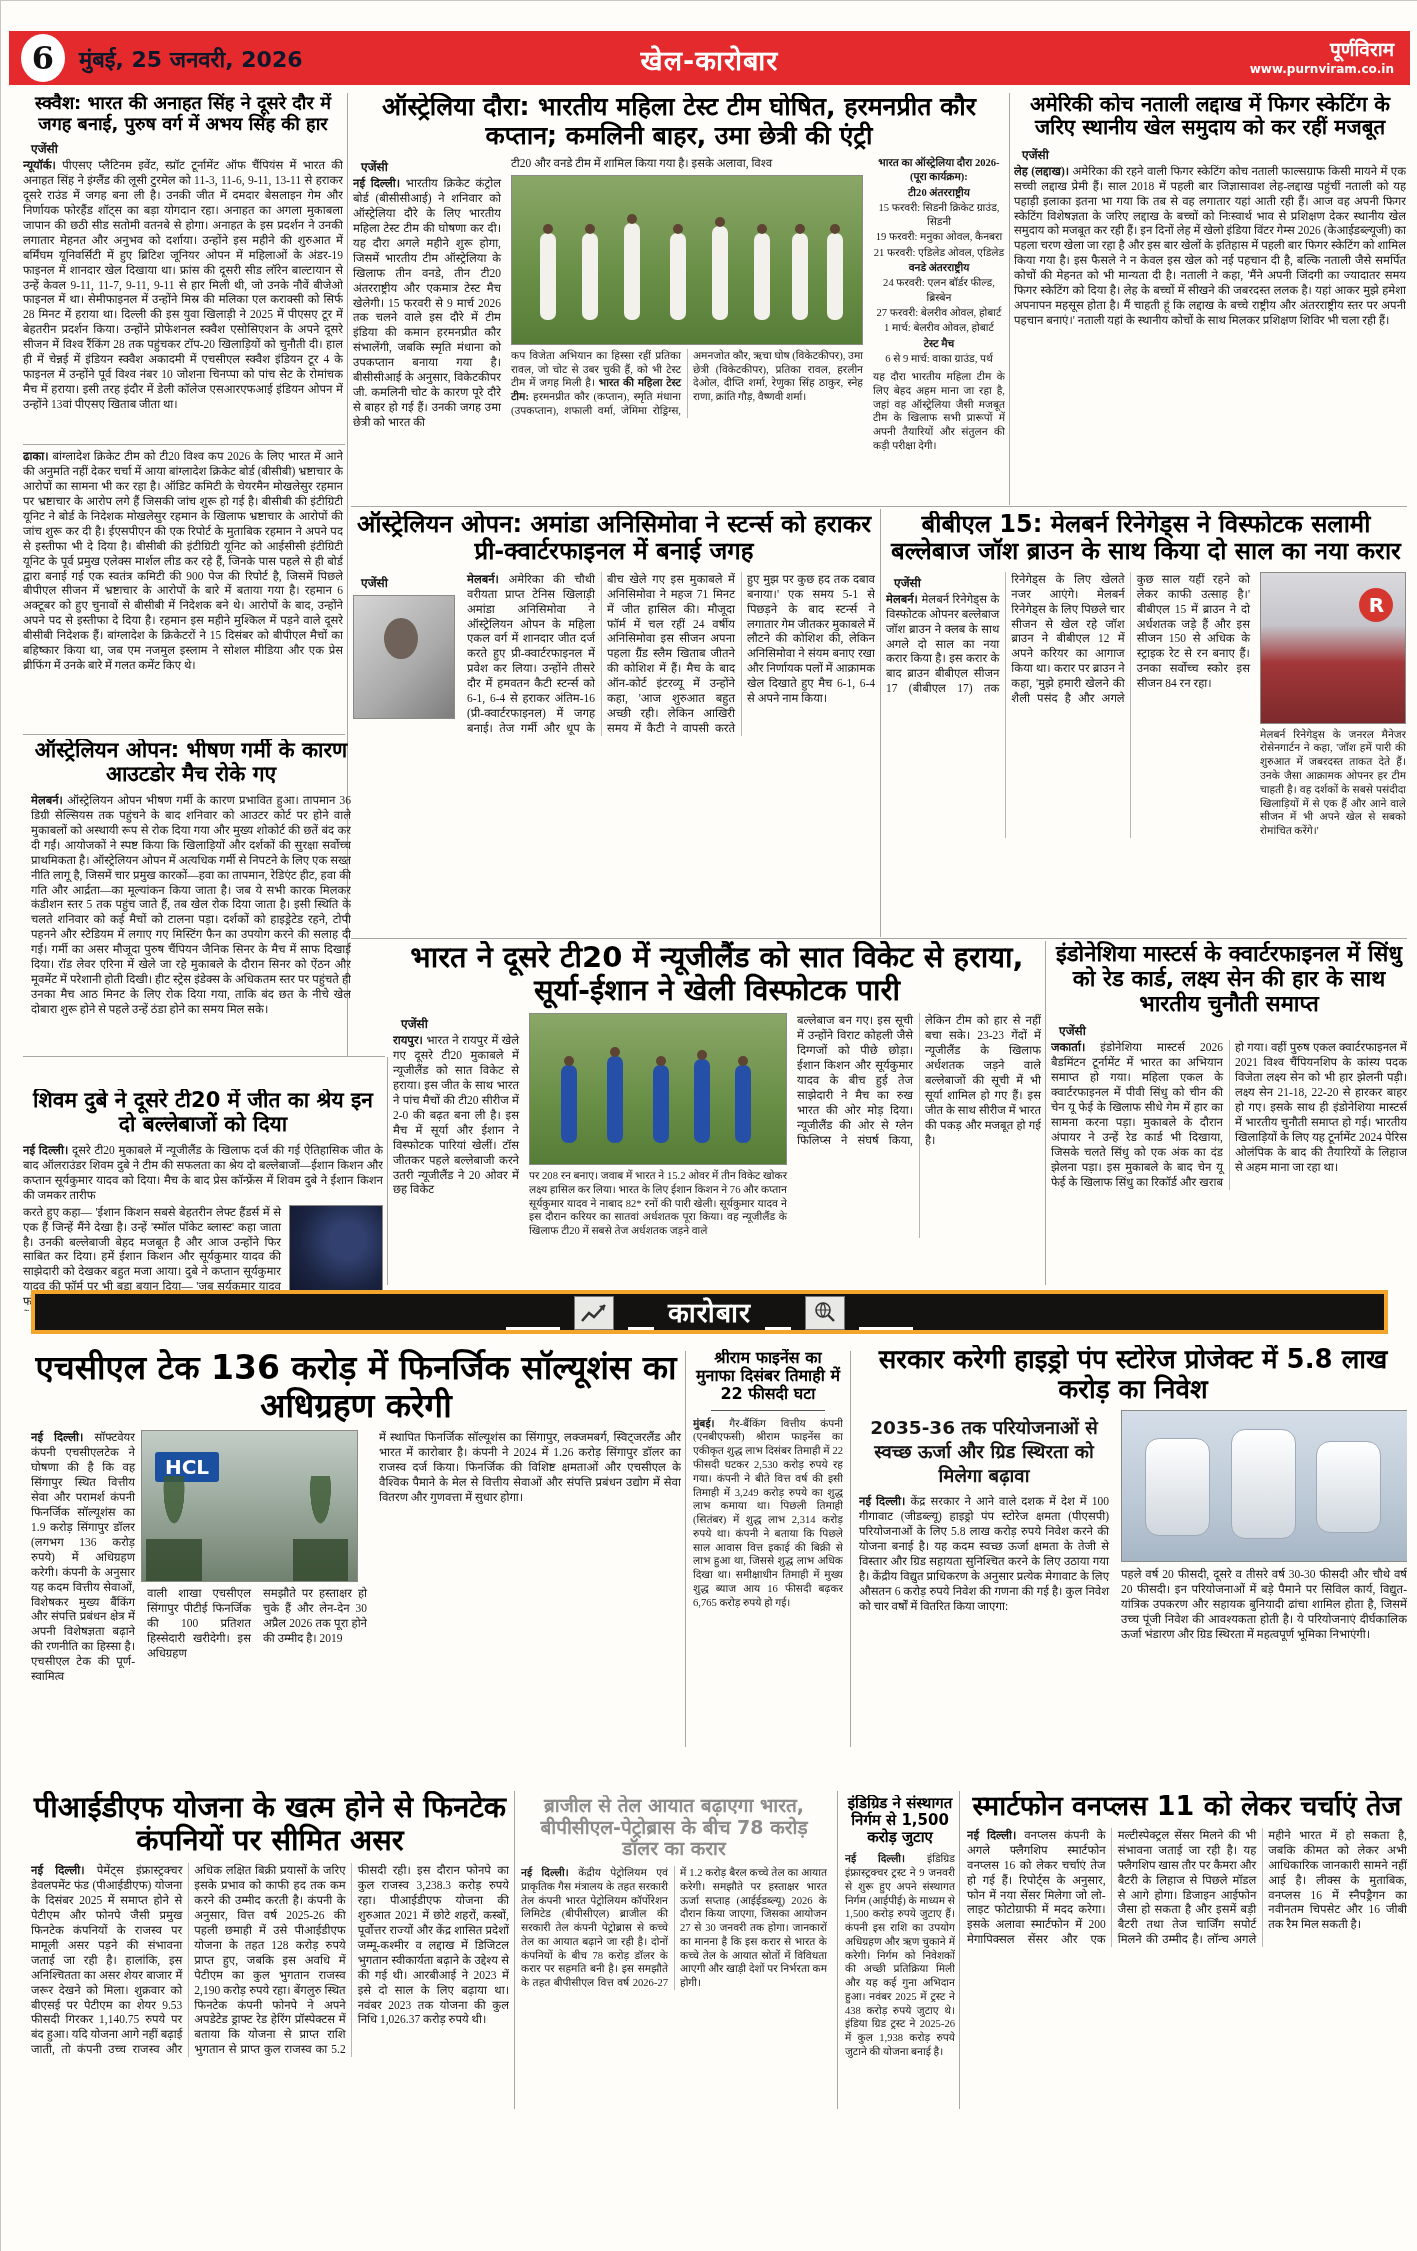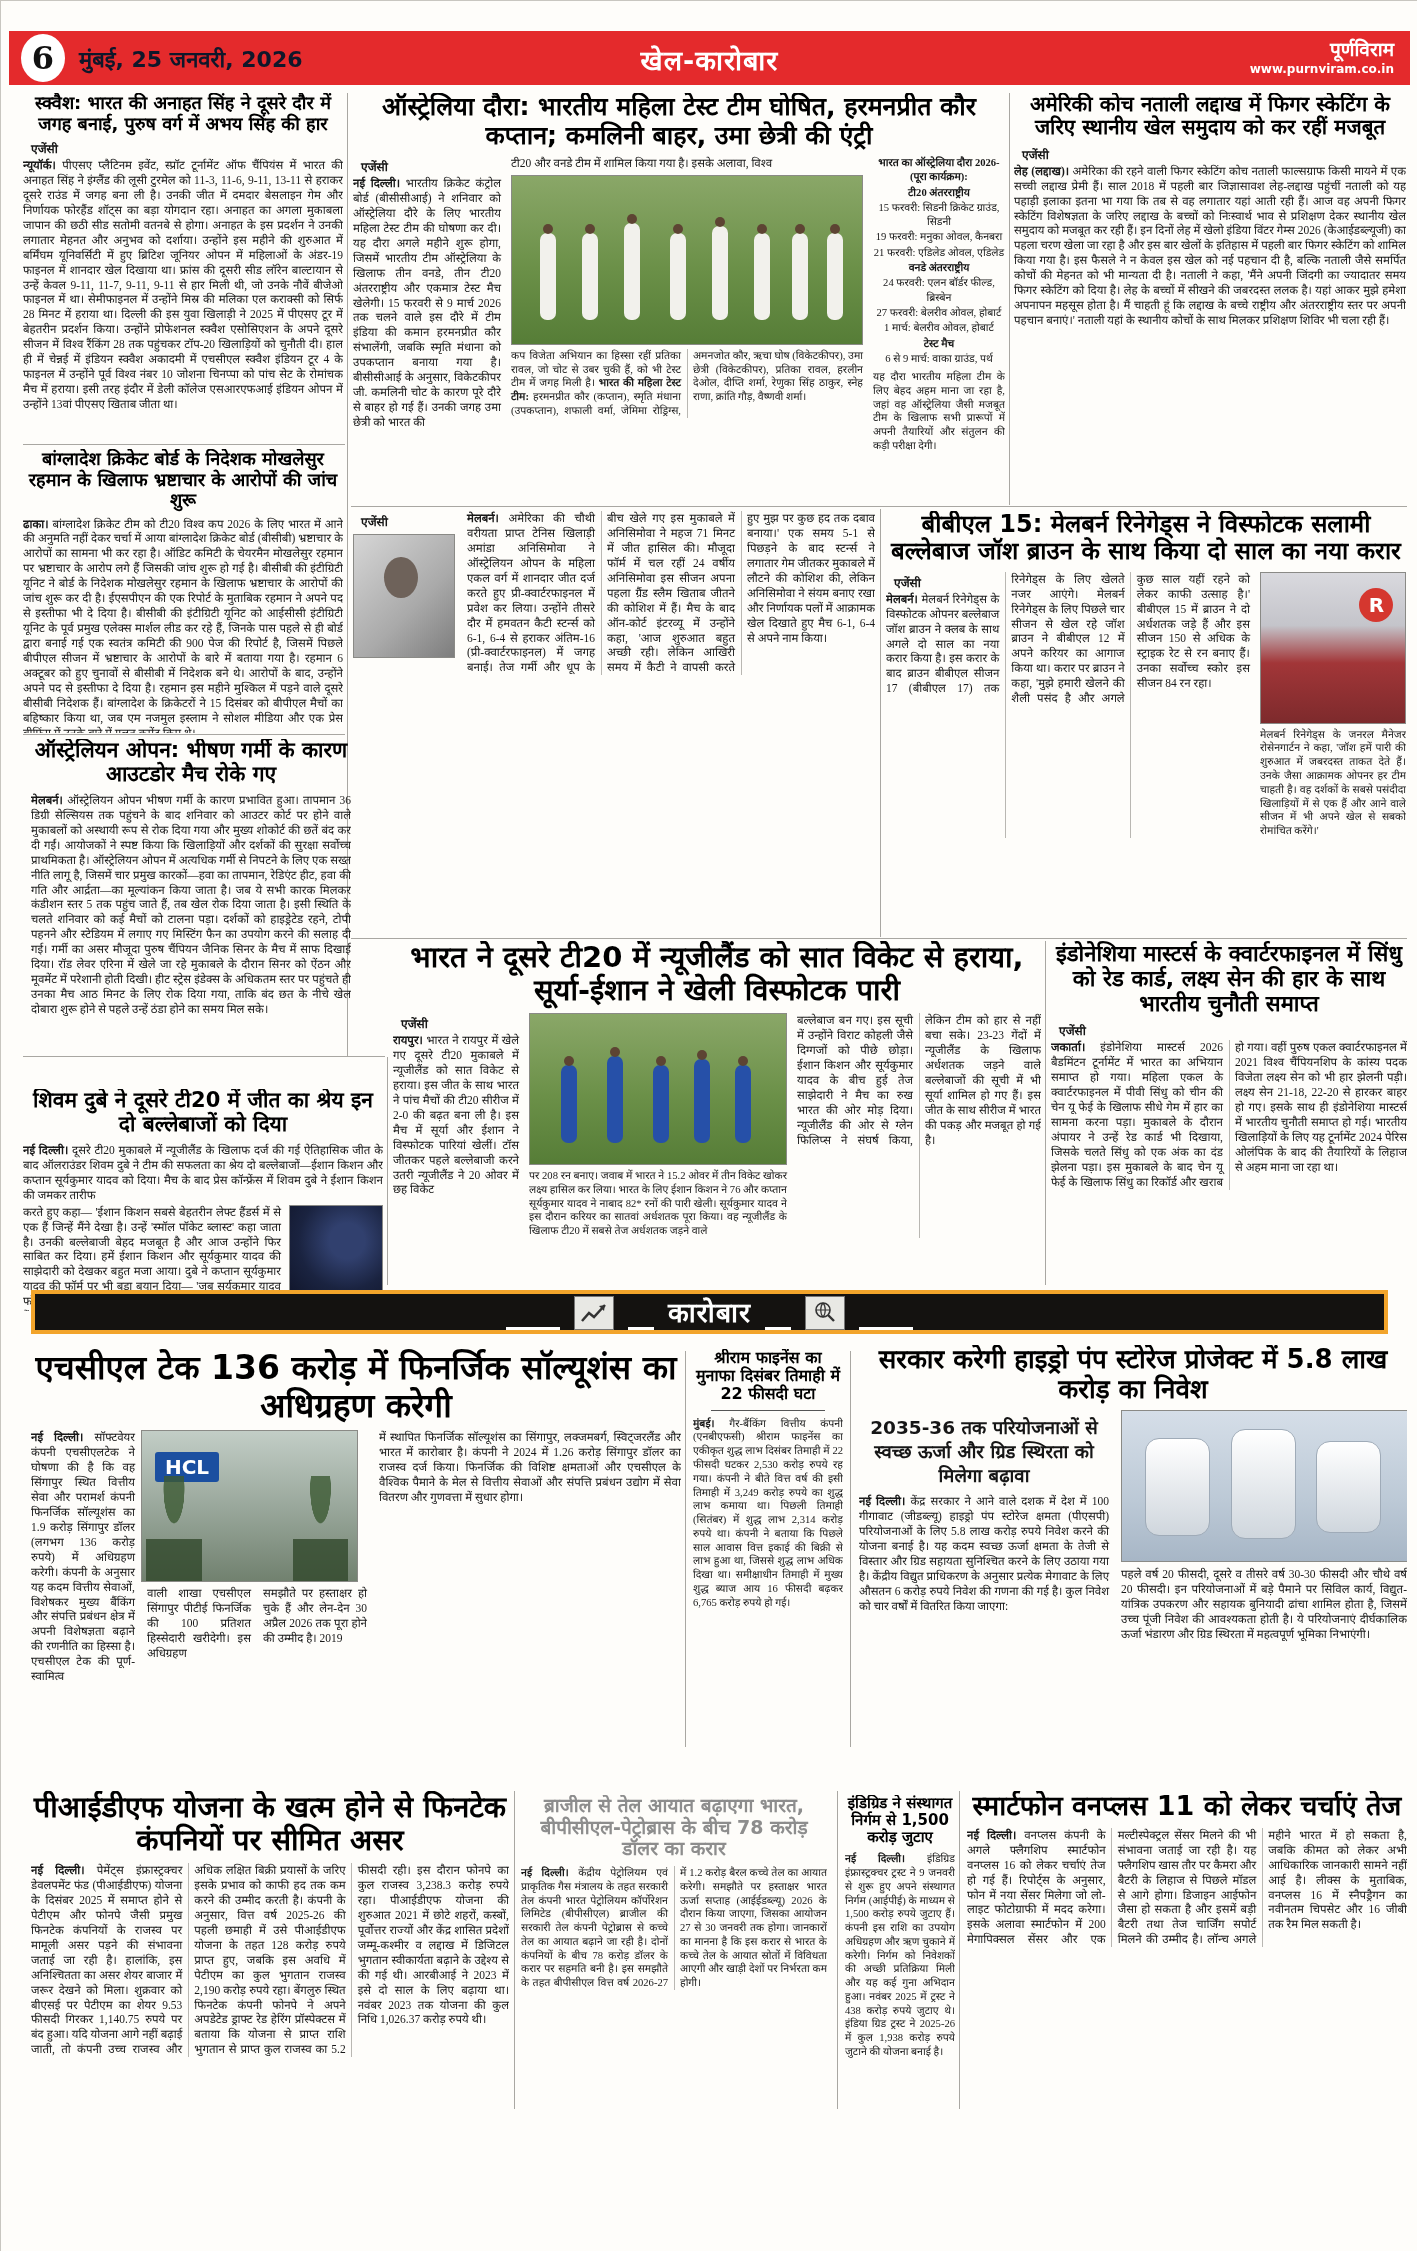--- a/index.html
+++ b/index.html
@@ -94,21 +94,20 @@
   <div class="vr" style="left:836px;top:1790px;height:318px"></div>
   <div class="vr" style="left:958px;top:1790px;height:318px"></div>
 
   <div class="art" style="left:22px;top:92px;width:320px;height:350px">
     <h2 class="hl" style="font-size:18px">स्क्वैश: भारत की अनाहत सिंह ने दूसरे दौर में जगह बनाई, पुरुष वर्ग में अभय सिंह की हार</h2>
     <div class="by">एजेंसी</div>
     <p class="body"><span class="dl">न्यूयॉर्क।</span> <span>पीएसए प्लैटिनम इवेंट, स्प्रॉट टूर्नामेंट ऑफ चैंपियंस में भारत की अनाहत सिंह ने इंग्लैंड की लूसी टुरमेल को 11-3, 11-6, 9-11, 13-11 से हराकर दूसरे राउंड में जगह बना ली है। उनकी जीत में दमदार बेसलाइन गेम और निर्णायक फोरहैंड शॉट्स का बड़ा योगदान रहा। अनाहत का अगला मुकाबला जापान की छठी सीड सतोमी वतनबे से होगा। अनाहत के इस प्रदर्शन ने उनकी लगातार मेहनत और अनुभव को दर्शाया। उन्होंने इस महीने की शुरुआत में बर्मिंघम यूनिवर्सिटी में हुए ब्रिटिश जूनियर ओपन में महिलाओं के अंडर-19 फाइनल में शानदार खेल दिखाया था। फ्रांस की दूसरी सीड लॉरेन बाल्टायान से उन्हें केवल 9-11, 11-7, 9-11, 9-11 से हार मिली थी, जो उनके नौवें बीजेओ फाइनल में था। सेमीफाइनल में उन्होंने मिस्र की मलिका एल कराक्सी को सिर्फ 28 मिनट में हराया था। दिल्ली की इस युवा खिलाड़ी ने 2025 में पीएसए टूर में बेहतरीन प्रदर्शन किया। उन्होंने प्रोफेशनल स्क्वैश एसोसिएशन के अपने दूसरे सीजन में विश्व रैंकिंग 28 तक पहुंचकर टॉप-20 खिलाड़ियों को चुनौती दी। हाल ही में चेन्नई में इंडियन स्क्वैश अकादमी में एचसीएल स्क्वैश इंडियन टूर 4 के फाइनल में उन्होंने पूर्व विश्व नंबर 10 जोशना चिनप्पा को पांच सेट के रोमांचक मैच में हराया। इसी तरह इंदौर में डेली कॉलेज एसआरएफआई इंडियन ओपन में उन्होंने 13वां पीएसए खिताब जीता था।</span></p>
   </div>
 
   <div class="art" style="left:22px;top:448px;width:320px;height:284px">
-    <h2 class="hl" style="font-size:18px">बांग्लादेश क्रिकेट बोर्ड के निदेशक मोखलेसुर रहमान के खिलाफ भ्रष्टाचार के आरोपों की जांच शुरू</h2>
     <p class="body"><span class="dl">ढाका।</span> <span>बांग्लादेश क्रिकेट टीम को टी20 विश्व कप 2026 के लिए भारत में आने की अनुमति नहीं देकर चर्चा में आया बांग्लादेश क्रिकेट बोर्ड (बीसीबी) भ्रष्टाचार के आरोपों का सामना भी कर रहा है। ऑडिट कमिटी के चेयरमैन मोखलेसुर रहमान पर भ्रष्टाचार के आरोप लगे हैं जिसकी जांच शुरू हो गई है। बीसीबी की इंटीग्रिटी यूनिट ने बोर्ड के निदेशक मोखलेसुर रहमान के खिलाफ भ्रष्टाचार के आरोपों की जांच शुरू कर दी है। ईएसपीएन की एक रिपोर्ट के मुताबिक रहमान ने अपने पद से इस्तीफा भी दे दिया है। बीसीबी की इंटीग्रिटी यूनिट को आईसीसी इंटीग्रिटी यूनिट के पूर्व प्रमुख एलेक्स मार्शल लीड कर रहे हैं, जिनके पास पहले से ही बोर्ड द्वारा बनाई गई एक स्वतंत्र कमिटी की 900 पेज की रिपोर्ट है, जिसमें पिछले बीपीएल सीजन में भ्रष्टाचार के आरोपों के बारे में बताया गया है। रहमान 6 अक्टूबर को हुए चुनावों से बीसीबी में निदेशक बने थे। आरोपों के बाद, उन्होंने अपने पद से इस्तीफा दे दिया है। रहमान इस महीने मुश्किल में पड़ने वाले दूसरे बीसीबी निदेशक हैं। बांग्लादेश के क्रिकेटरों ने 15 दिसंबर को बीपीएल मैचों का बहिष्कार किया था, जब एम नजमुल इस्लाम ने सोशल मीडिया और एक प्रेस ब्रीफिंग में उनके बारे में गलत कमेंट किए थे।</span></p>
   </div>
 
   <div class="art" style="left:30px;top:738px;width:320px;height:316px">
     <h2 class="hl" style="font-size:21px">ऑस्ट्रेलियन ओपन: भीषण गर्मी के कारण आउटडोर मैच रोके गए</h2>
     <p class="body"><span class="dl">मेलबर्न।</span> <span>ऑस्ट्रेलियन ओपन भीषण गर्मी के कारण प्रभावित हुआ। तापमान 36 डिग्री सेल्सियस तक पहुंचने के बाद शनिवार को आउटर कोर्ट पर होने वाले मुकाबलों को अस्थायी रूप से रोक दिया गया और मुख्य शोकोर्ट की छतें बंद कर दी गईं। आयोजकों ने स्पष्ट किया कि खिलाड़ियों और दर्शकों की सुरक्षा सर्वोच्च प्राथमिकता है। ऑस्ट्रेलियन ओपन में अत्यधिक गर्मी से निपटने के लिए एक सख्त नीति लागू है, जिसमें चार प्रमुख कारकों—हवा का तापमान, रेडिएंट हीट, हवा की गति और आर्द्रता—का मूल्यांकन किया जाता है। जब ये सभी कारक मिलकर कंडीशन स्तर 5 तक पहुंच जाते हैं, तब खेल रोक दिया जाता है। इसी स्थिति के चलते शनिवार को कई मैचों को टालना पड़ा। दर्शकों को हाइड्रेटेड रहने, टोपी पहनने और स्टेडियम में लगाए गए मिस्टिंग फैन का उपयोग करने की सलाह दी गई। गर्मी का असर मौजूदा पुरुष चैंपियन जैनिक सिनर के मैच में साफ दिखाई दिया। रॉड लेवर एरिना में खेले जा रहे मुकाबले के दौरान सिनर को ऐंठन और मूवमेंट में परेशानी होती दिखी। हीट स्ट्रेस इंडेक्स के अधिकतम स्तर पर पहुंचते ही उनका मैच आठ मिनट के लिए रोक दिया गया, ताकि बंद छत के नीचे खेल दोबारा शुरू होने से पहले उन्हें ठंडा होने का समय मिल सके।</span></p>
   </div>
 
   <div class="art" style="left:22px;top:1088px;width:360px;height:222px">
     <h2 class="hl" style="font-size:21px">शिवम दुबे ने दूसरे टी20 में जीत का श्रेय इन दो बल्लेबाजों को दिया</h2>
@@ -161,20 +160,21 @@
     </div>
   </div>
 
   <div class="art" style="left:1013px;top:92px;width:392px;height:410px">
     <h2 class="hl" style="font-size:20.5px">अमेरिकी कोच नताली लद्दाख में फिगर स्केटिंग के जरिए स्थानीय खेल समुदाय को कर रहीं मजबूत</h2>
     <div class="by">एजेंसी</div>
     <p class="body"><span class="dl">लेह (लद्दाख)।</span> <span>अमेरिका की रहने वाली फिगर स्केटिंग कोच नताली फाल्सग्राफ किसी मायने में एक सच्ची लद्दाख प्रेमी हैं। साल 2018 में पहली बार जिज्ञासावश लेह-लद्दाख पहुंचीं नताली को यह पहाड़ी इलाका इतना भा गया कि तब से वह लगातार यहां आती रही हैं। आज वह अपनी फिगर स्केटिंग विशेषज्ञता के जरिए लद्दाख के बच्चों को निःस्वार्थ भाव से प्रशिक्षण देकर स्थानीय खेल समुदाय को मजबूत कर रही हैं। इन दिनों लेह में खेलो इंडिया विंटर गेम्स 2026 (केआईडब्ल्यूजी) का पहला चरण खेला जा रहा है और इस बार खेलों के इतिहास में पहली बार फिगर स्केटिंग को शामिल किया गया है। इस फैसले ने न केवल इस खेल को नई पहचान दी है, बल्कि नताली जैसे समर्पित कोचों की मेहनत को भी मान्यता दी है। नताली ने कहा, 'मैंने अपनी जिंदगी का ज्यादातर समय फिगर स्केटिंग को दिया है। लेह के बच्चों में सीखने की जबरदस्त ललक है। यहां आकर मुझे हमेशा अपनापन महसूस होता है। मैं चाहती हूं कि लद्दाख के बच्चे राष्ट्रीय और अंतरराष्ट्रीय स्तर पर अपनी पहचान बनाएं।' नताली यहां के स्थानीय कोचों के साथ मिलकर प्रशिक्षण शिविर भी चला रही हैं।</span></p>
   </div>
 
   <div class="art" style="left:352px;top:510px;width:522px;height:424px">
+    <h2 class="hl" style="font-size:24px">ऑस्ट्रेलियन ओपन: अमांडा अनिसिमोवा ने स्टर्न्स को हराकर प्री-क्वार्टरफाइनल में बनाई जगह</h2>
     <div style="display:flex;gap:10px">
       <div style="width:104px;flex:none">
         <div class="by">एजेंसी</div>
         <div class="ph grayp" style="width:100px;height:122px;margin:4px 0"></div>
       </div>
       <div class="cols-3" style="flex:1">
         <p class="body"><span class="dl">मेलबर्न।</span> <span>अमेरिका की चौथी वरीयता प्राप्त टेनिस खिलाड़ी अमांडा अनिसिमोवा ने ऑस्ट्रेलियन ओपन के महिला एकल वर्ग में शानदार जीत दर्ज करते हुए प्री-क्वार्टरफाइनल में प्रवेश कर लिया। उन्होंने तीसरे दौर में हमवतन कैटी स्टर्न्स को 6-1, 6-4 से हराकर अंतिम-16 (प्री-क्वार्टरफाइनल) में जगह बनाई। तेज गर्मी और धूप के बीच खेले गए इस मुकाबले में अनिसिमोवा ने महज 71 मिनट में जीत हासिल की। मौजूदा फॉर्म में चल रहीं 24 वर्षीय अनिसिमोवा इस सीजन अपना पहला ग्रैंड स्लैम खिताब जीतने की कोशिश में हैं। मैच के बाद ऑन-कोर्ट इंटरव्यू में उन्होंने कहा, 'आज शुरुआत बहुत अच्छी रही। लेकिन आखिरी समय में कैटी ने वापसी करते हुए मुझ पर कुछ हद तक दबाव बनाया।' एक समय 5-1 से पिछड़ने के बाद स्टर्न्स ने लगातार गेम जीतकर मुकाबले में लौटने की कोशिश की, लेकिन अनिसिमोवा ने संयम बनाए रखा और निर्णायक पलों में आक्रामक खेल दिखाते हुए मैच 6-1, 6-4 से अपने नाम किया।</span></p>
       </div>
     </div>
   </div>

